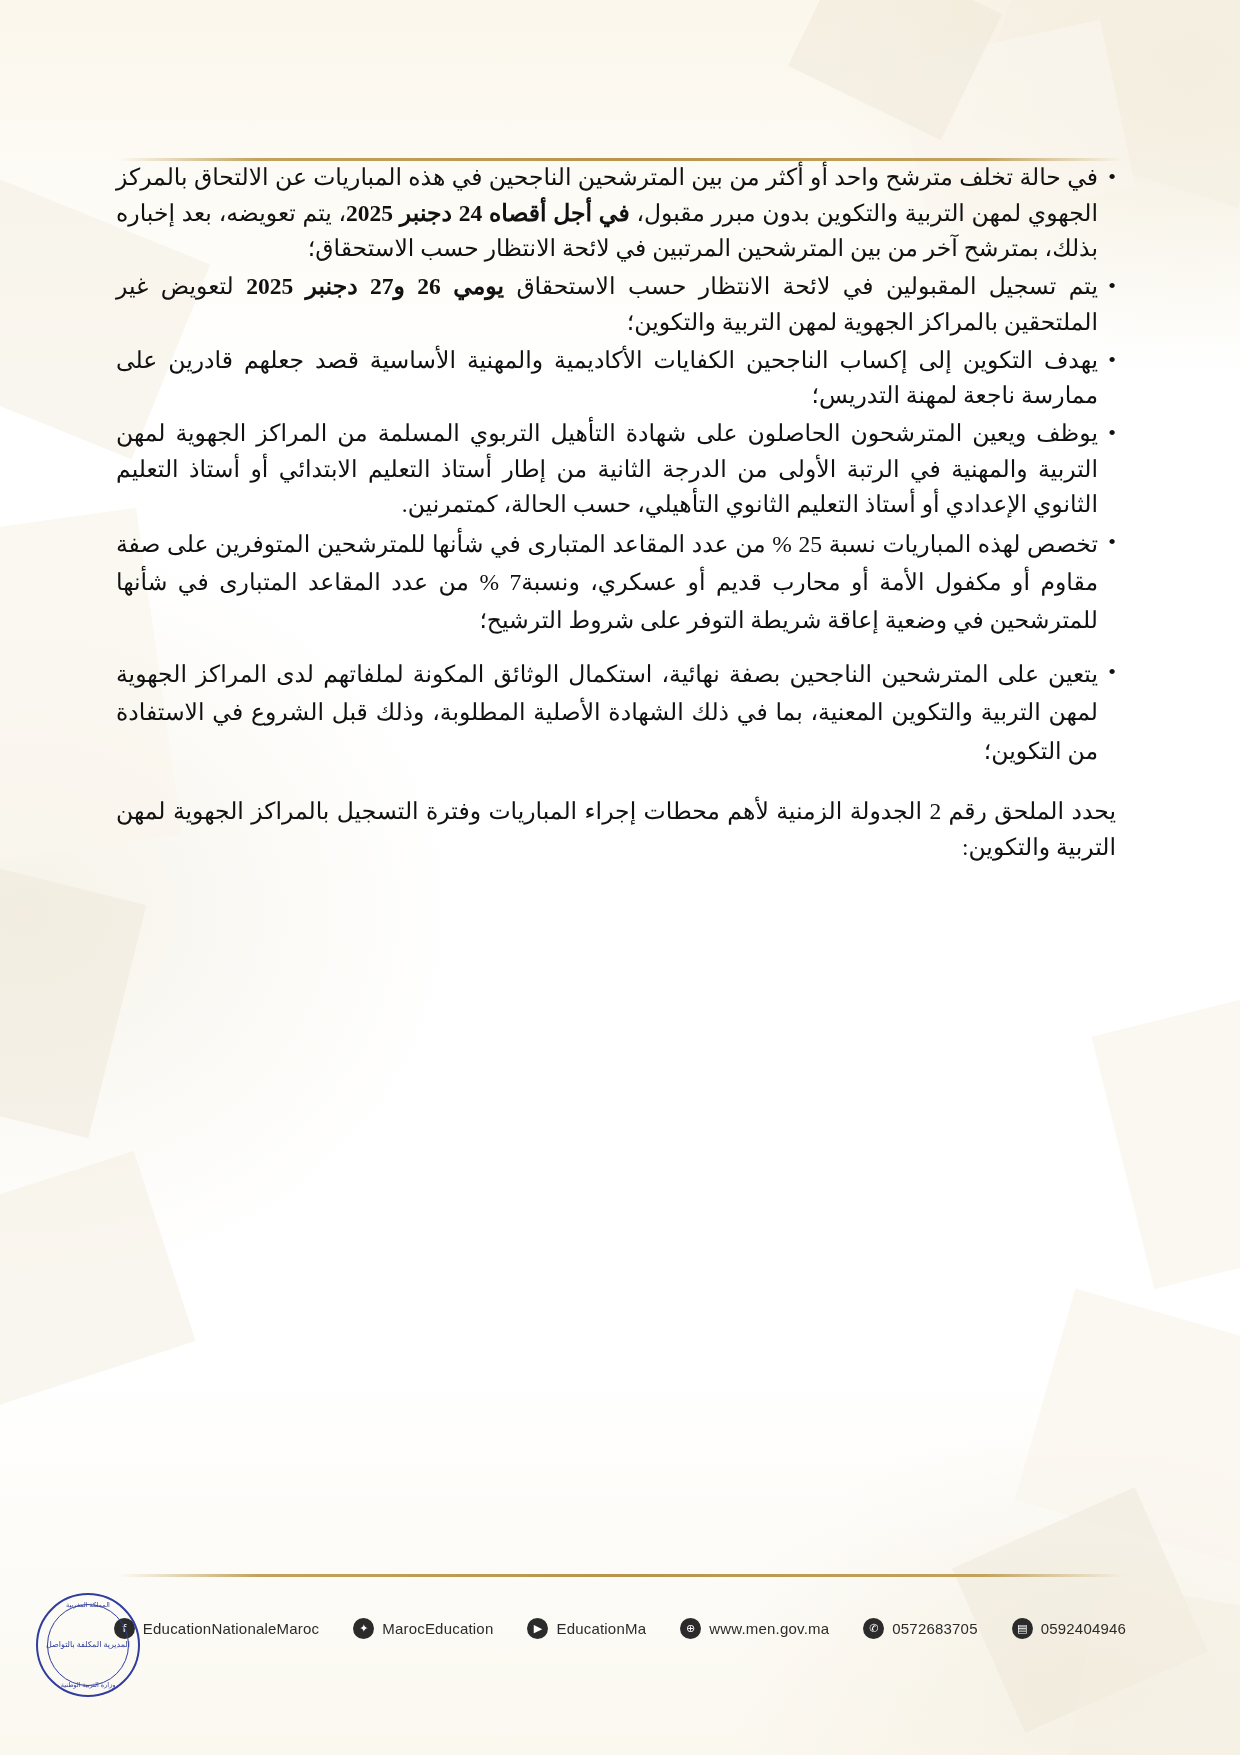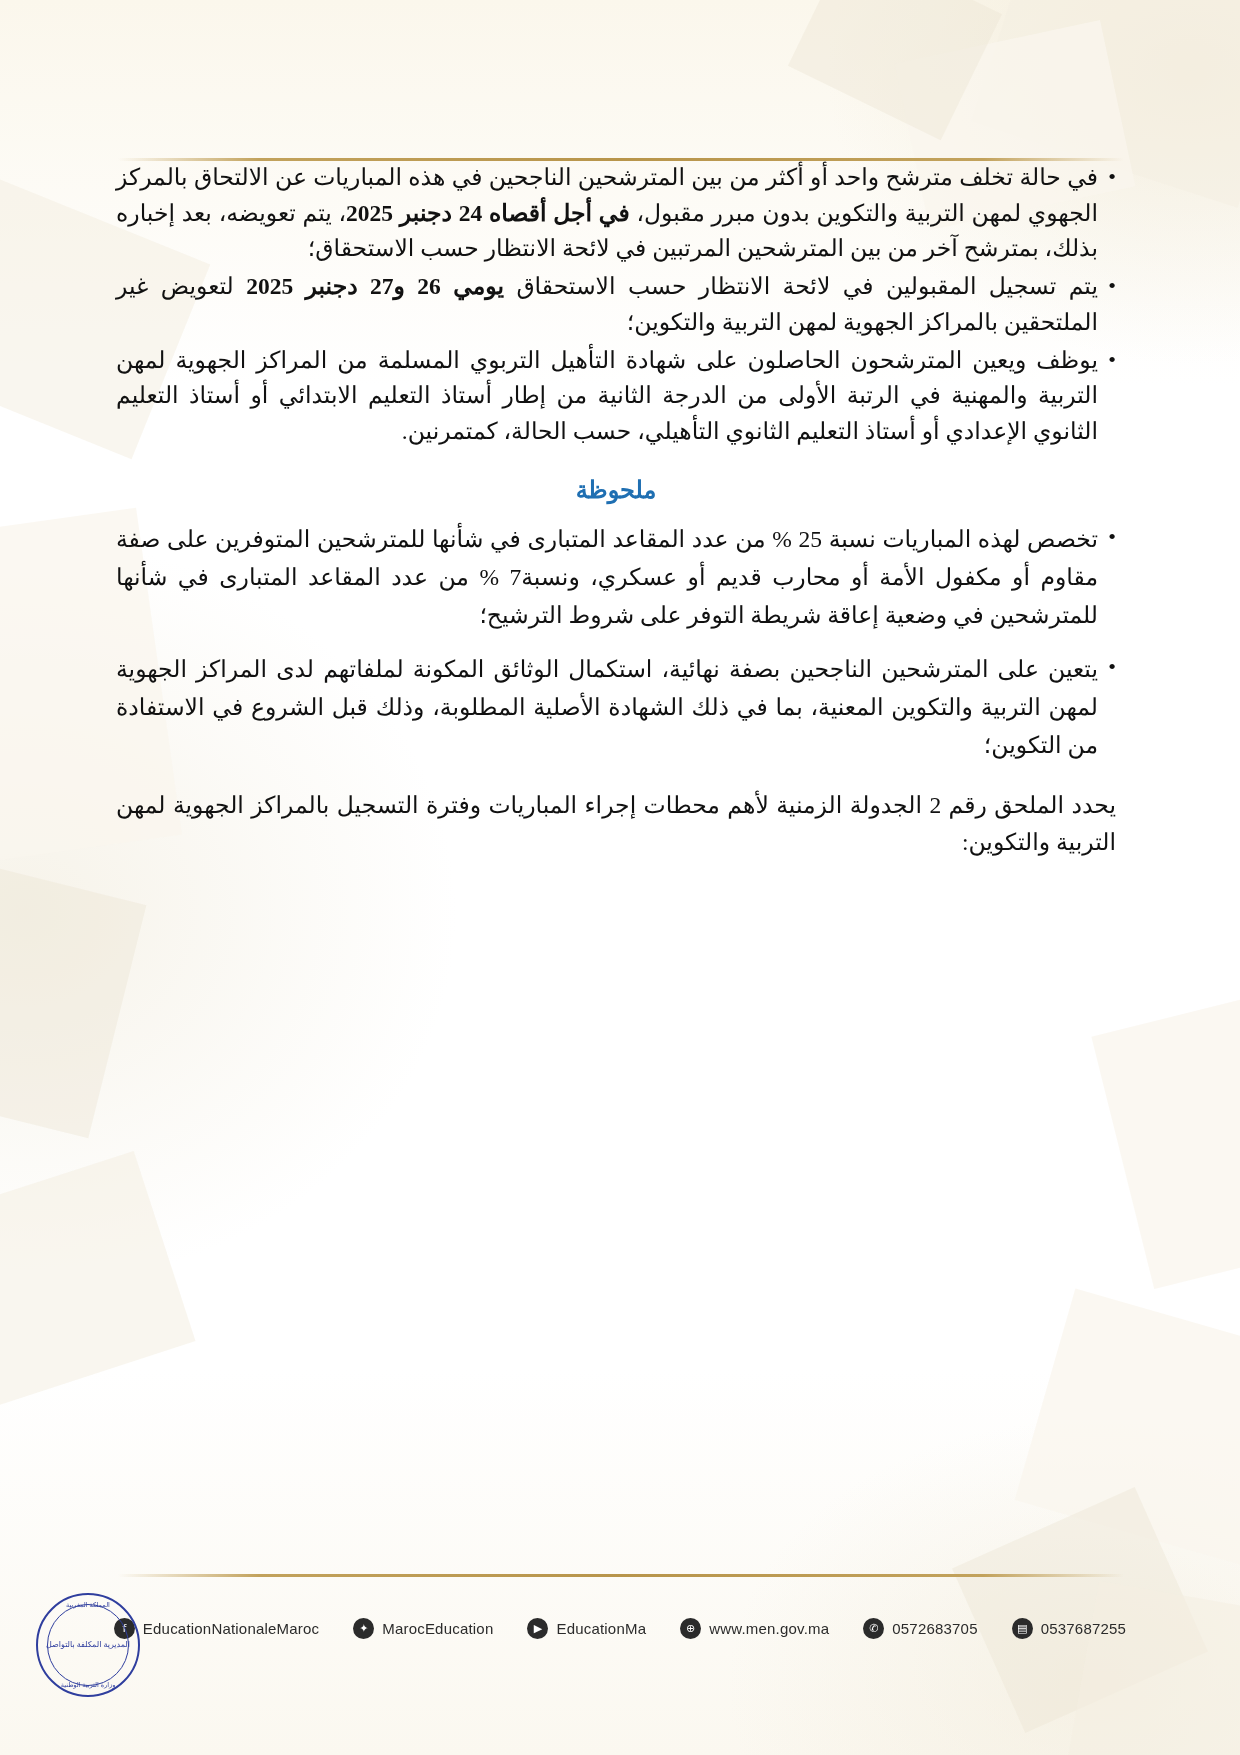--- a/index.html
+++ b/index.html
@@ -214,24 +214,24 @@
   <div class="shard pale" style="top:1010px;right:-70px;width:190px;height:260px;transform:rotate(-14deg);"></div>
 </div>
 
 <div class="top-rule"></div>
 
 <div class="content">
 
   <ul class="bullets">
     <li>في حالة تخلف مترشح واحد أو أكثر من بين المترشحين الناجحين في هذه المباريات عن الالتحاق بالمركز الجهوي لمهن التربية والتكوين بدون مبرر مقبول، <b>في أجل أقصاه 24 دجنبر 2025</b>، يتم تعويضه، بعد إخباره بذلك، بمترشح آخر من بين المترشحين المرتبين في لائحة الانتظار حسب الاستحقاق؛</li>
     <li>يتم تسجيل المقبولين في لائحة الانتظار حسب الاستحقاق <b>يومي 26 و27 دجنبر 2025</b> لتعويض غير الملتحقين بالمراكز الجهوية لمهن التربية والتكوين؛</li>
+    <li>يهدف التكوين إلى إكساب الناجحين الكفايات الأكاديمية والمهنية الأساسية قصد جعلهم قادرين على ممارسة ناجعة لمهنة التدريس؛</li>
     <li>يوظف ويعين المترشحون الحاصلون على شهادة التأهيل التربوي المسلمة من المراكز الجهوية لمهن التربية والمهنية في الرتبة الأولى من الدرجة الثانية من إطار أستاذ التعليم الابتدائي أو أستاذ التعليم الثانوي الإعدادي أو أستاذ التعليم الثانوي التأهيلي، حسب الحالة، كمتمرنين.</li>
   </ul>
 
-  <div class="note-title">ملحوظة</div>
 
   <ul class="bullets spaced">
     <li>تخصص لهذه المباريات نسبة 25 % من عدد المقاعد المتبارى في شأنها للمترشحين المتوفرين على صفة مقاوم أو مكفول الأمة أو محارب قديم أو عسكري، ونسبة7 % من عدد المقاعد المتبارى في شأنها للمترشحين في وضعية إعاقة شريطة التوفر على شروط الترشيح؛</li>
     <li>يتعين على المترشحين الناجحين بصفة نهائية، استكمال الوثائق المكونة لملفاتهم لدى المراكز الجهوية لمهن التربية والتكوين المعنية، بما في ذلك الشهادة الأصلية المطلوبة، وذلك قبل الشروع في الاستفادة من التكوين؛</li>
   </ul>
 
   <p class="plain-para">يحدد الملحق رقم 2 الجدولة الزمنية لأهم محطات إجراء المباريات وفترة التسجيل بالمراكز الجهوية لمهن التربية والتكوين:</p>
 
 </div>
 
@@ -253,21 +253,21 @@
   <div class="f-item">
     <span class="f-ico">⊕</span>
     <span class="f-txt">www.men.gov.ma</span>
   </div>
   <div class="f-item">
     <span class="f-ico">✆</span>
     <span class="f-txt">0572683705</span>
   </div>
   <div class="f-item">
     <span class="f-ico">▤</span>
-    <span class="f-txt">0537687255</span>
+    <span class="f-txt">0592404946</span>
   </div>
 </div>
 
 <div class="seal">
   <div class="ring"></div>
   <div class="ring inner"></div>
   <div class="arc-top">المملكة المغربية</div>
   <div class="seal-text">
     <span>المديرية</span>
     <span>المكلفة</span>

